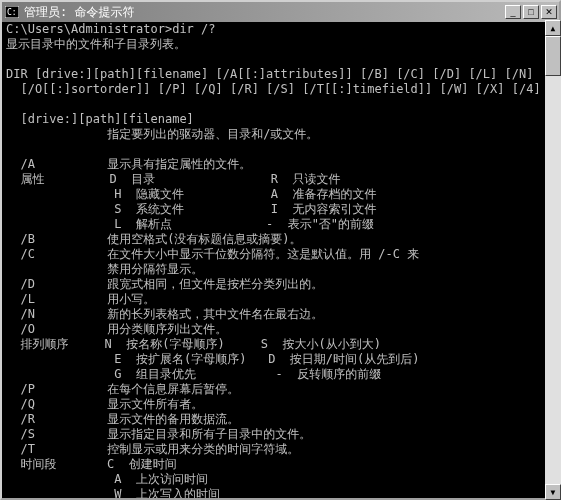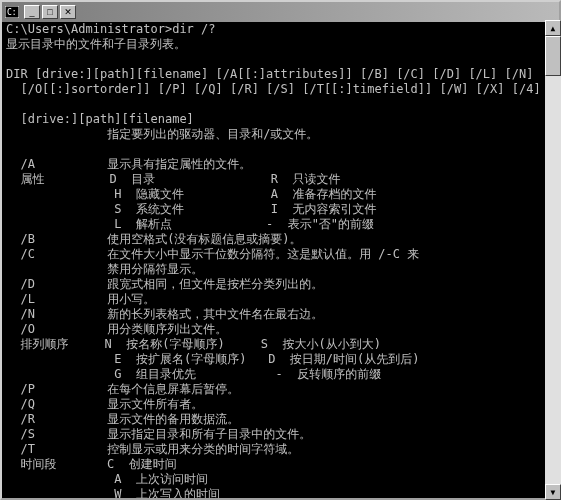--- a/index.html
+++ b/index.html
@@ -89,20 +89,21 @@
 <body>
 
 <div class="window">
   <div class="titlebar">
     <span class="titlebar-icon">
       <svg width="14" height="12" viewBox="0 0 14 12">
           <rect x="0" y="0" width="14" height="12" fill="#000" stroke="#fff" stroke-width="1"></rect>
           <text x="2" y="9" fill="#fff" font-size="8" font-family="monospace">C:</text>
         </svg>
     </span>
+    <span class="titlebar-text">管理员: 命令提示符</span>
     <div class="titlebar-buttons">
       <div class="titlebar-btn">_</div>
       <div class="titlebar-btn">□</div>
       <div class="titlebar-btn">✕</div>
     </div>
   </div>
 
   <div class="console"><span>C:\Users\Administrator&gt;</span><span>dir /?</span>
 <span>显示目录中的文件和子目录列表。</span>
 <span></span>

